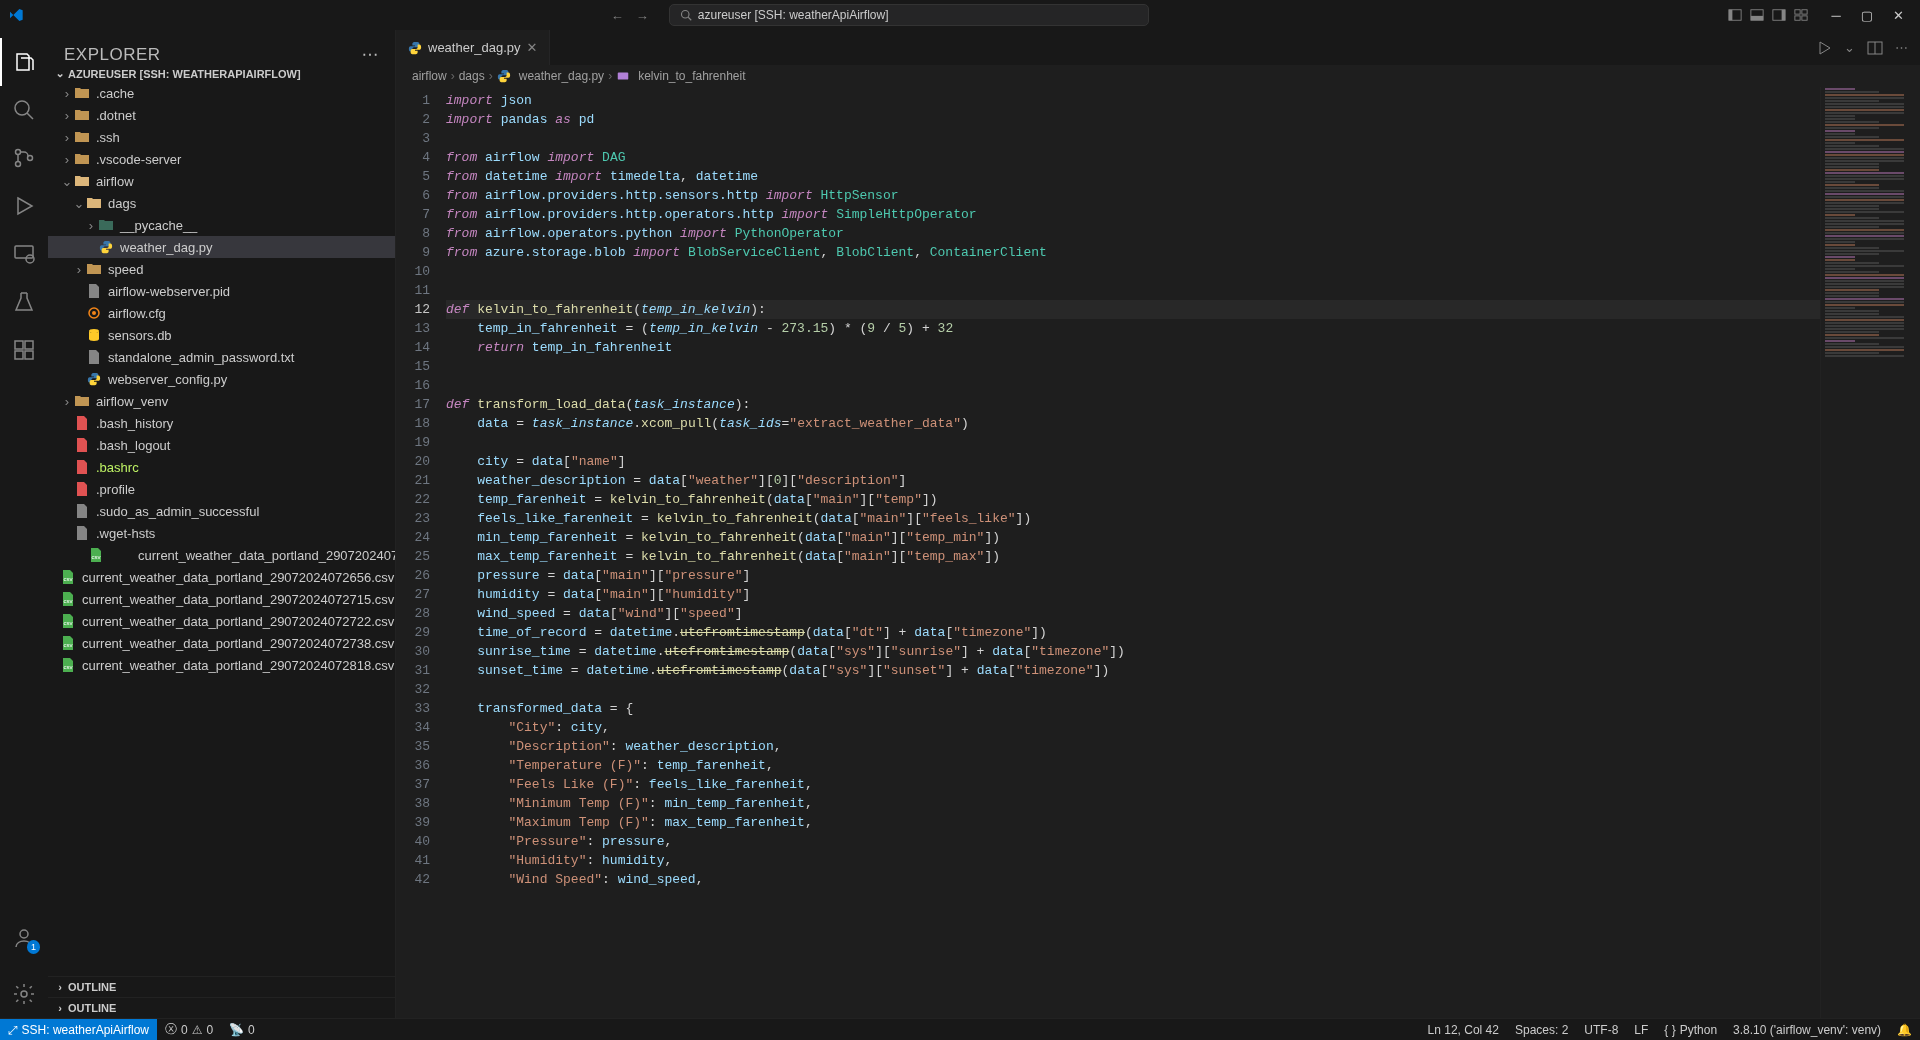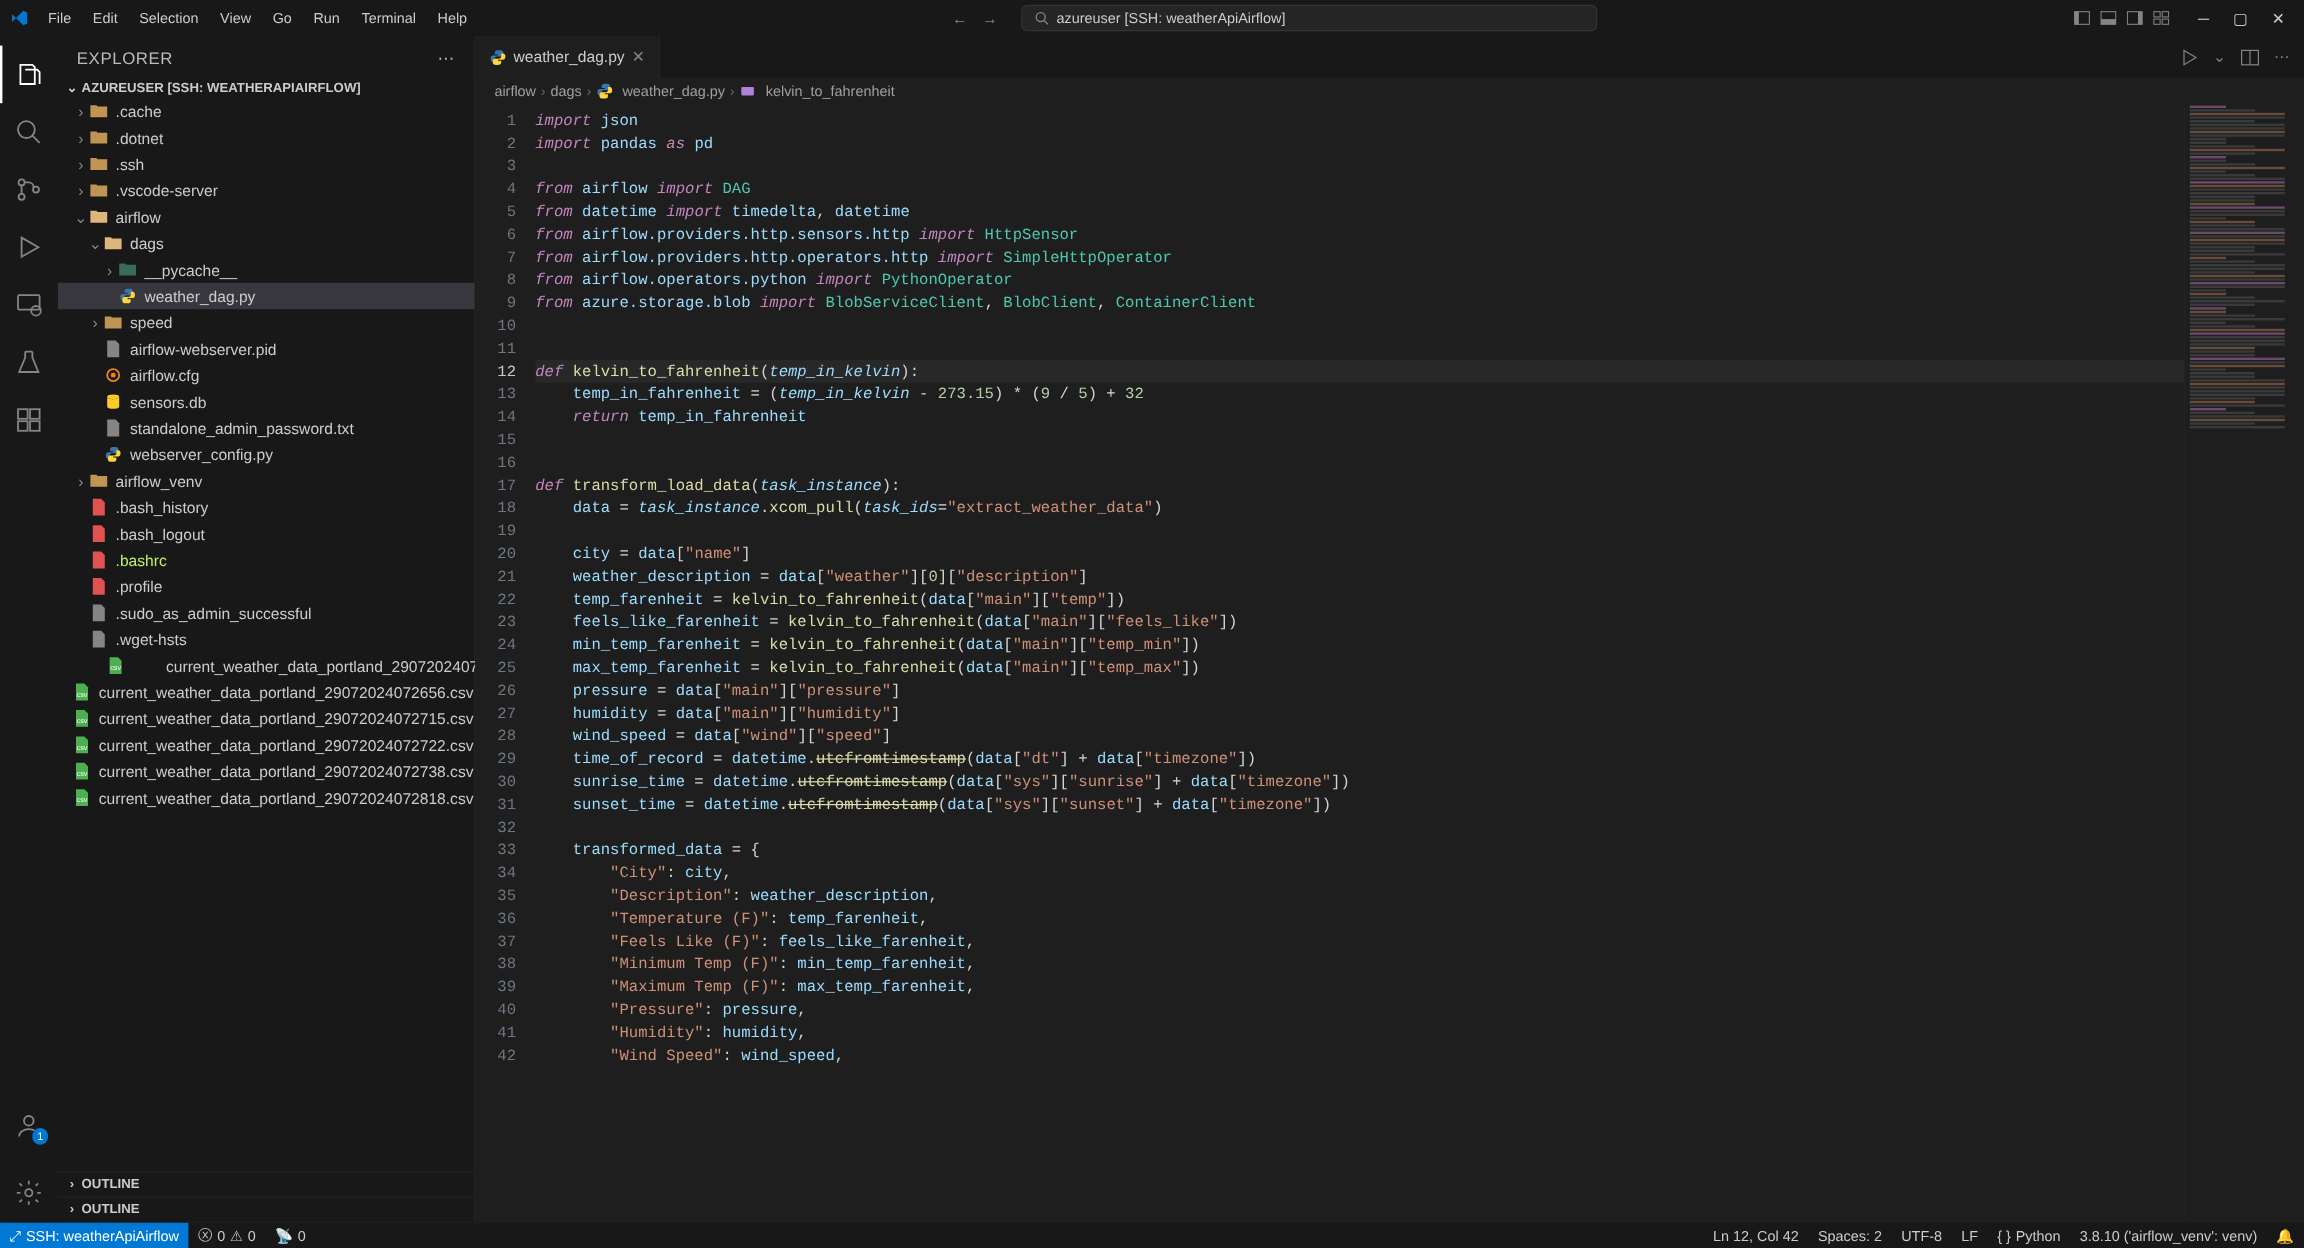--- a/index.html
+++ b/index.html
@@ -73,23 +73,23 @@
 .sidebar {
   width: 348px;
   background: #181818;
   display: flex;
   flex-direction: column;
   border-right: 1px solid #222;
 }
 .sidebar .header {
   height: 35px;
   display: flex;
-  align-items: center;
+  align-items: flex-end;
   padding: 0 16px;
-  font-size: 14px;
+  font-size: 17px;
   letter-spacing: 0.5px;
   color: #bbbbbb;
   justify-content: space-between;
 }
 .sidebar .section-title {
   display: flex;
   align-items: center;
   padding: 2px 4px;
   font-size: 11px;
   font-weight: 600;
@@ -213,30 +213,20 @@
 </style>
 </head>
 <body>
 
 <div class="titlebar">
   <span class="logo">
     <svg viewBox="0 0 24 24" width="16" height="16">
         <path fill="#0078d4" d="M17 3l5 2v14l-5 2-9-9 9-9zm-9 9L3 17V7l5 5z"></path>
       </svg>
   </span>
-  <div class="menu" id="menu-container">
-      <span class="menu-item">File</span>
-      <span class="menu-item">Edit</span>
-      <span class="menu-item">Selection</span>
-      <span class="menu-item">View</span>
-      <span class="menu-item">Go</span>
-      <span class="menu-item">Run</span>
-      <span class="menu-item">Terminal</span>
-      <span class="menu-item">Help</span>
-    </div>
   <div class="center">
     <div class="nav-arrows">
       <span>←</span>
       <span>→</span>
     </div>
     <div class="search-box">
       <svg width="12" height="12" viewBox="0 0 16 16">
           <circle cx="7" cy="7" r="5" stroke="#858585" stroke-width="1.5" fill="none"></circle>
           <line x1="11" y1="11" x2="15" y2="15" stroke="#858585" stroke-width="1.5"></line>
         </svg>

